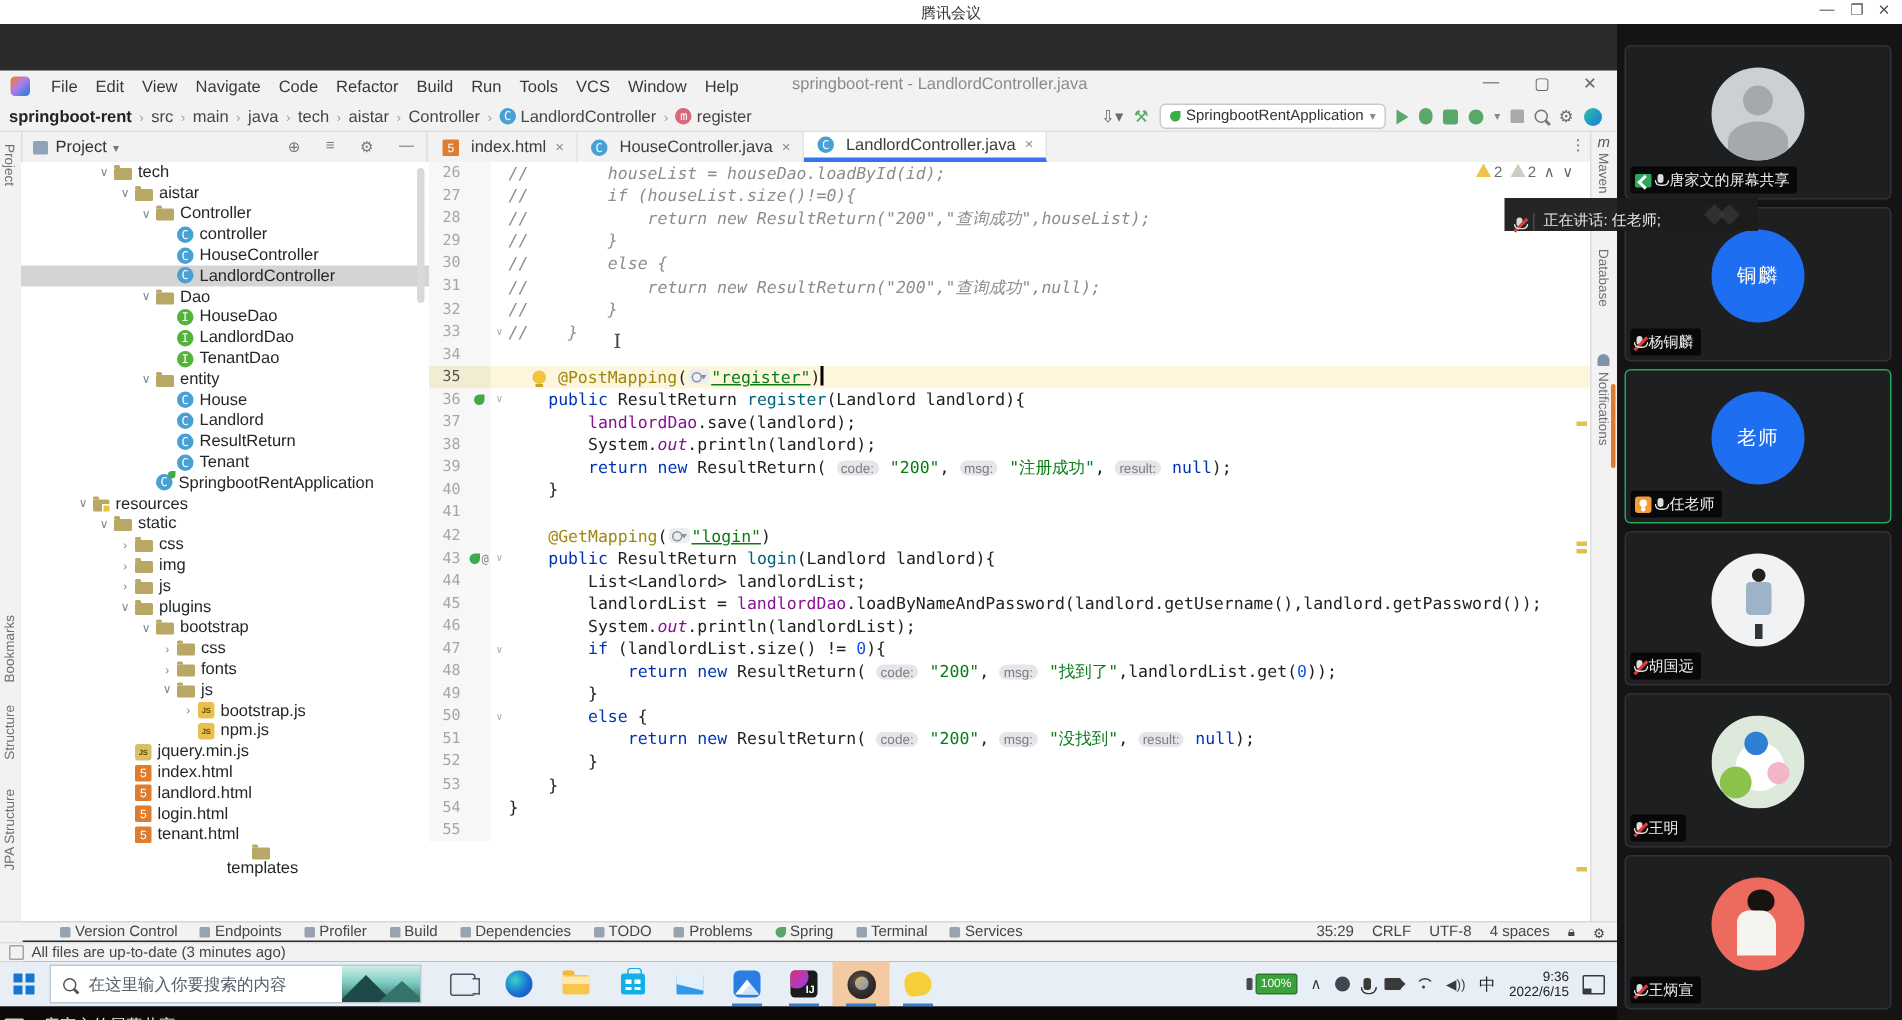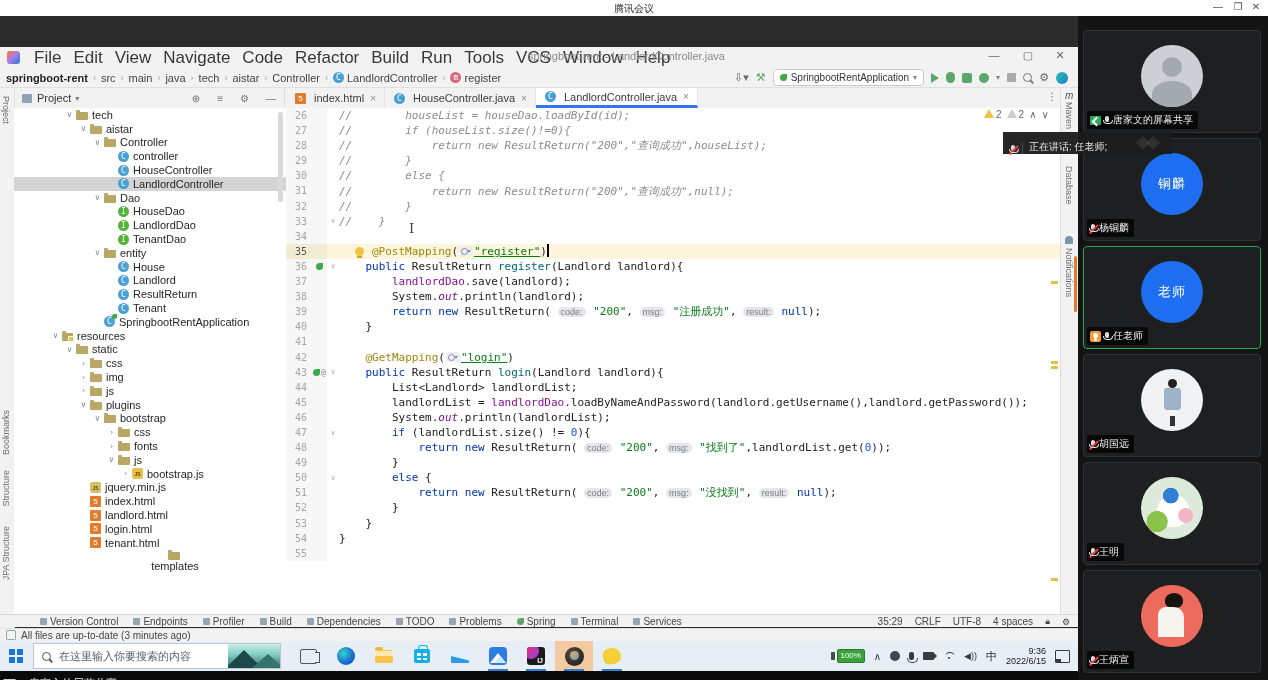--- a/index.html
+++ b/index.html
@@ -7,21 +7,21 @@
   .abs{position:absolute;}
   
   #meet-titlebar{left:0;top:0;width:1268px;height:16px;background:#ffffff;border-bottom:1px solid #e3e3e3;}
   #meet-title{position:absolute;left:0;right:0;top:2px;text-align:center;font-size:10px;color:#333;}
   .winctl{position:absolute;top:1px;font-size:10px;color:#555;width:16px;text-align:center;cursor:default;}
   
   #screen{left:0;top:16px;width:1078px;height:664px;background:#2b2b2b;}
   
   #menubar{left:0;top:31px;width:1078px;height:21px;background:#f2f2f2;border-bottom:1px solid #e0e0e0;display:flex;align-items:center;}
   #idea-logo{width:13px;height:13px;border-radius:3px;margin:0 8px 0 7px;background:linear-gradient(135deg,#f97a12 0%,#b07de8 45%,#1d7bd7 100%);}
-  .mi{font-size:17px;color:#383838;padding:0 6px;text-align:right;}
+  .mi{font-size:11px;color:#383838;padding:0 6px;text-align:right;}
   #win-title{position:absolute;left:528px;top:3px;font-size:11px;color:#8a8a8a;}
   .idewc{position:absolute;top:2px;font-size:11px;color:#666;width:20px;text-align:center;}
   #crumbbar{left:0;top:52px;width:1078px;height:20px;background:#f2f2f2;border-bottom:1px solid #e0e0e0;display:flex;align-items:center;padding-left:6px;box-sizing:border-box;}
   .crumb{font-size:11px;color:#454545;}
   .crumb.b{font-weight:bold;color:#222;}
   .csep{font-size:9px;color:#9aa2aa;margin:0 5px;}
   #run-toolbar{margin-left:auto;display:flex;align-items:center;gap:7px;padding-right:10px;}
   .tbi{font-size:11px;color:#6a6a6a;}
   #run-config{display:flex;align-items:center;gap:4px;border:1px solid #c9c9c9;border-radius:4px;background:#fff;height:15px;padding:0 6px;font-size:10px;color:#333;}
   .leaf{width:7px;height:7px;border-radius:50% 0 50% 50%;background:#3dab49;display:inline-block;}
@@ -465,20 +465,25 @@
           <div class="trow" style="padding-left: 92px;">
             <span class="ar">∨</span>
             <span class="ti fold"></span>
             <span>js</span>
           </div>
           <div class="trow" style="padding-left: 106px;">
             <span class="ar">›</span>
             <span class="ti js"></span>
             <span>bootstrap.js</span>
           </div>
+          <div class="trow" style="padding-left: 106px;">
+            <span class="ar"></span>
+            <span class="ti js"></span>
+            <span>npm.js</span>
+          </div>
           <div class="trow" style="padding-left: 64px;">
             <span class="ar"></span>
             <span class="ti jsmin"></span>
             <span>jquery.min.js</span>
           </div>
           <div class="trow" style="padding-left: 64px;">
             <span class="ar"></span>
             <span class="ti html"></span>
             <span>index.html</span>
           </div>

